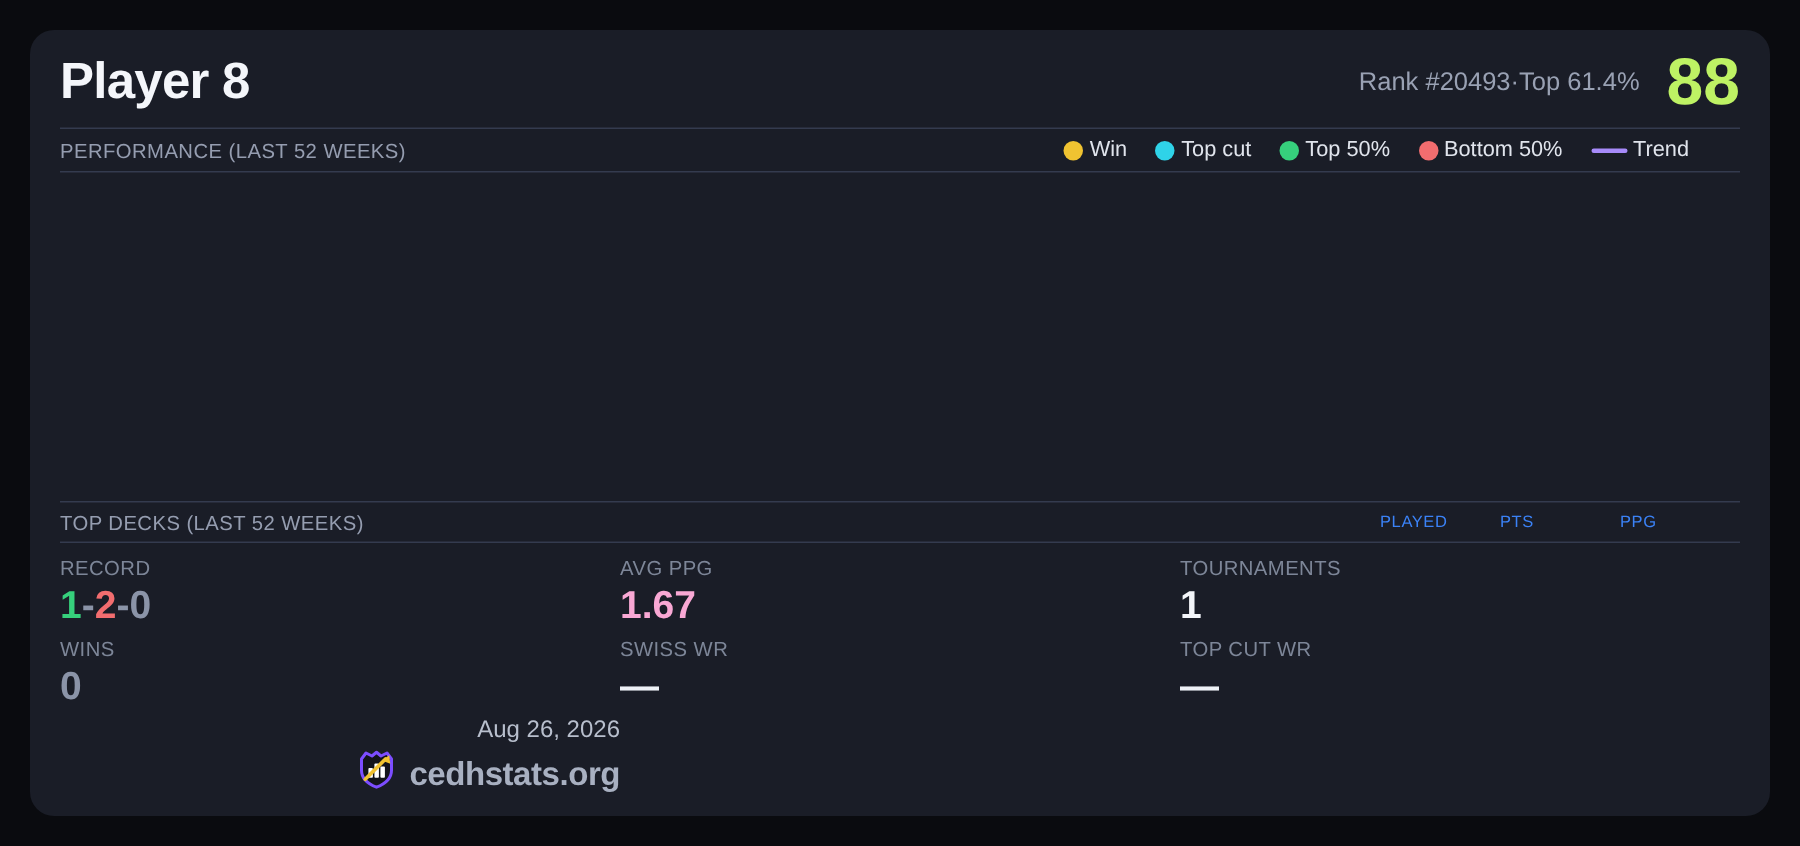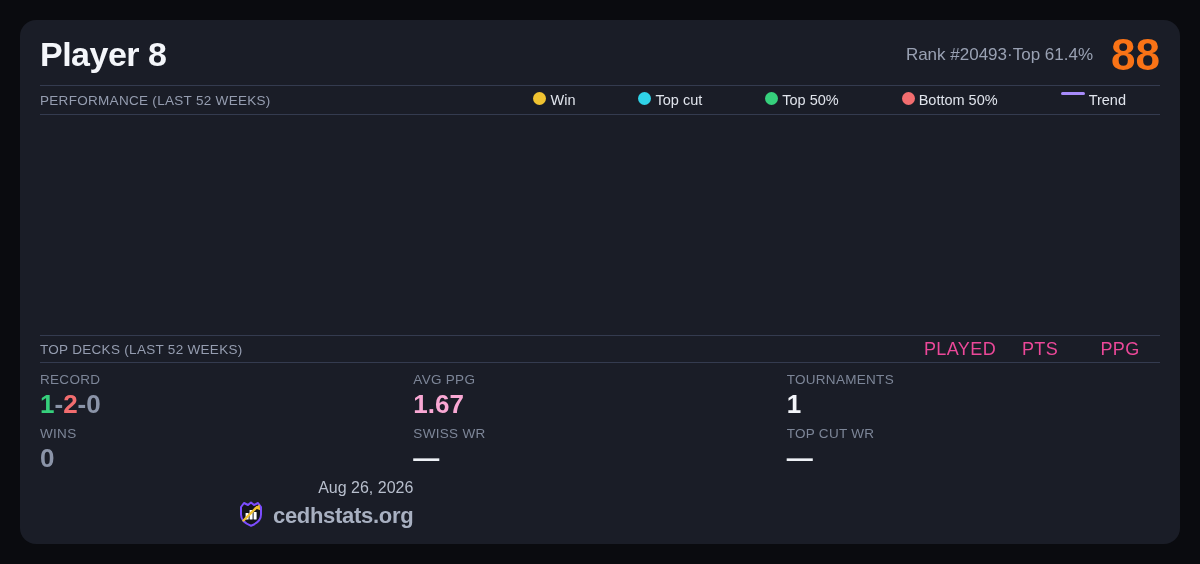--- a/index.html
+++ b/index.html
@@ -73,23 +73,22 @@
   .legend {
     display: flex;
     align-items: center;
     gap: 19px;
     padding-right: 34px;
     font-size: 14.5px;
     color: #e0e4ec;
   }
   .legend-item {
     display: flex;
-    align-items: flex-start;
+    align-items: center;
     gap: 4px;
-    margin-left: 44px;
   }
   .legend-dot {
     width: 13px; height: 13px;
     border-radius: 50%;
     display: inline-block;
   }
   .legend-trendline {
     width: 24px; height: 3px;
     border-radius: 2px;
     display: inline-block;
@@ -98,23 +97,23 @@
   .chart-area {
     flex: 1;
   }
   
   .decks-row { height: 26px; }
   .deck-cols {
     display: flex;
   }
   .deck-col {
     width: 80px;
-    text-align: center;
-    font-size: 18px;
-    color: #ec4899;
+    text-align: left;
+    font-size: 11px;
+    color: #3b82f6;
     letter-spacing: 0.4px;
   }
   
   .stats-grid {
     display: grid;
     grid-template-columns: repeat(3, 1fr);
     grid-template-rows: auto auto;
     row-gap: 7px;
     padding-top: 9px;
     padding-bottom: 12px;
@@ -161,21 +160,21 @@
   <div class="card">
 
     <div class="card-header">
       <div class="player-name">Player 8</div>
       <div class="header-right">
         <div class="rank-group">
           <span>Rank #20493</span>
           <span>·</span>
           <span>Top 61.4%</span>
         </div>
-        <div class="score" style="color: #f97316;">88</div>
+        <div class="score" style="color: #bef264;">88</div>
       </div>
     </div>
 
     <div class="divider"></div>
 
     <div class="section-row">
       <span class="section-label">PERFORMANCE (LAST 52 WEEKS)</span>
       <div class="legend">
         <span class="legend-item">
           <span class="legend-dot" style="background: rgb(240, 195, 49);"></span>

